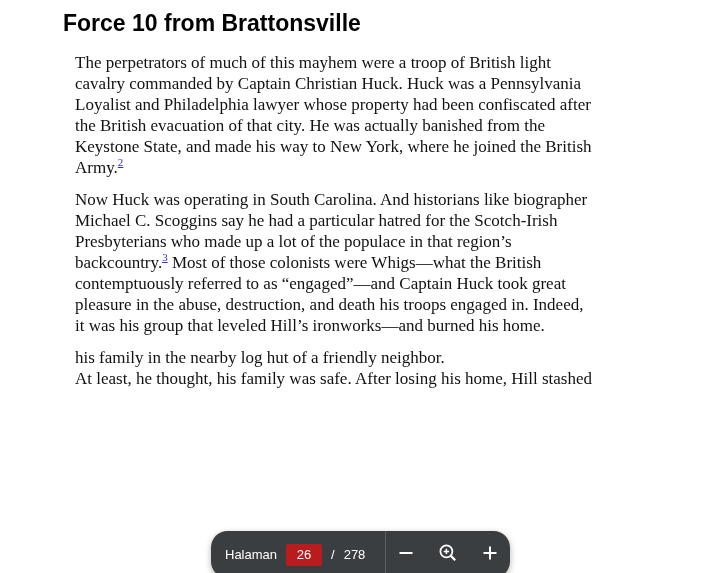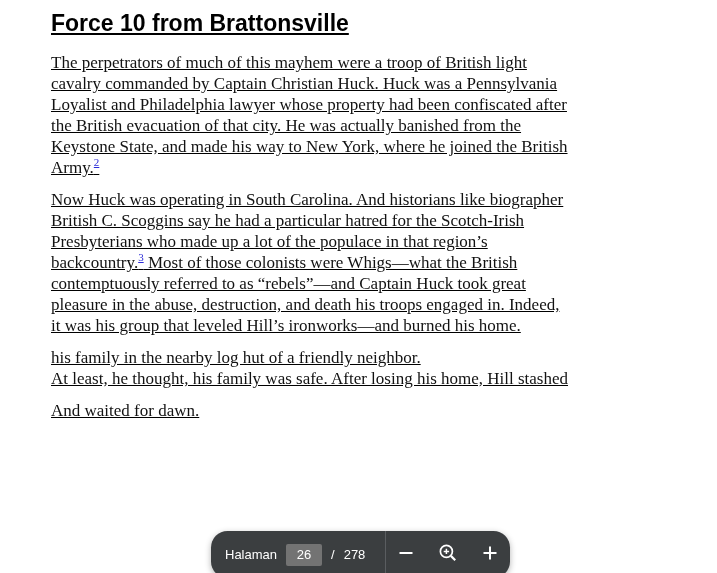--- a/index.html
+++ b/index.html
@@ -5,35 +5,34 @@
   html,body{margin:0;padding:0;}
   body{
     width:717px;height:573px;
     background:#ffffff;
     position:relative;
     overflow:hidden;
     font-family:"Liberation Serif", serif;
   }
   .content{
     position:absolute;
-    left:51px;
+    left:63px;
     top:9px;
     width:602px;
-    text-decoration:underline;
   }
   .page-title{
     font-family:"Liberation Sans", sans-serif;
     font-weight:bold;
     font-size:23px;
     line-height:29px;
     color:#000000;
     margin:0 0 14px 0;
     white-space:pre;
   }
-  .para{margin:0 0 11px 0;}
+  .para{margin:0 0 11px 12px;}
   .line{
     font-size:17px;
     line-height:21px;
     color:#121212;
     white-space:pre;
   }
   sup.fn{
     font-size:11px;
     line-height:0;
   }
@@ -64,21 +63,21 @@
     box-sizing:border-box;
     padding-left:14px;
     display:flex;
     align-items:center;
     gap:9px;
     height:100%;
   }
   .page-input{
     width:36px;
     height:22px;
-    background:#737373;
+    background:#b91c1c;
     border:0;
     border-radius:2px;
     color:#ffffff;
     text-align:center;
     font-family:"Liberation Sans", sans-serif;
     font-size:13px;
     padding:0;
   }
   .divider{
     width:1px;
@@ -113,33 +112,30 @@
       <div class="para">
         <div class="line">The perpetrators of much of this mayhem were a troop of British light</div>
         <div class="line">cavalry commanded by Captain Christian Huck. Huck was a Pennsylvania</div>
         <div class="line">Loyalist and Philadelphia lawyer whose property had been confiscated after</div>
         <div class="line">the British evacuation of that city. He was actually banished from the</div>
         <div class="line">Keystone State, and made his way to New York, where he joined the British</div>
         <div class="line">Army.<sup class="fn"><a class="fn">2</a></sup></div>
       </div>
       <div class="para">
         <div class="line">Now Huck was operating in South Carolina. And historians like biographer</div>
-        <div class="line">British C. Scoggins say he had a particular hatred for the Scotch-Irish</div>
+        <div class="line">Michael C. Scoggins say he had a particular hatred for the Scotch-Irish</div>
         <div class="line">Presbyterians who made up a lot of the populace in that region’s</div>
         <div class="line">backcountry.<sup class="fn"><a class="fn">3</a></sup> Most of those colonists were Whigs—what the British</div>
-        <div class="line">contemptuously referred to as “rebels”—and Captain Huck took great</div>
+        <div class="line">contemptuously referred to as “engaged”—and Captain Huck took great</div>
         <div class="line">pleasure in the abuse, destruction, and death his troops engaged in. Indeed,</div>
         <div class="line">it was his group that leveled Hill’s ironworks—and burned his home.</div>
       </div>
       <div class="para">
         <div class="line">his family in the nearby log hut of a friendly neighbor.</div>
         <div class="line">At least, he thought, his family was safe. After losing his home, Hill stashed</div>
-      </div>
-      <div class="para">
-        <div class="line">And waited for dawn.</div>
       </div>
     </div>
 </div>
 
 <div class="toolbar">
   <div class="page-section">
     <span>Halaman</span>
     <input class="page-input" value="26" style="">
     <span>/</span>
     <span>278</span>

